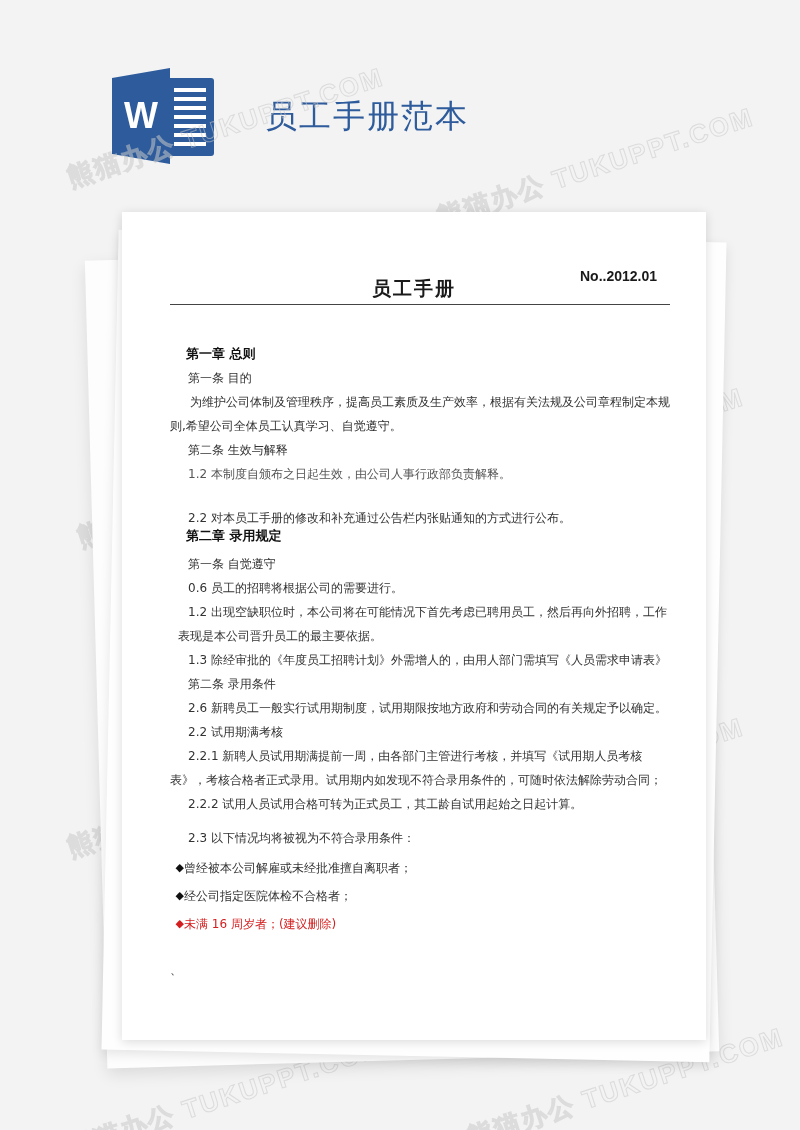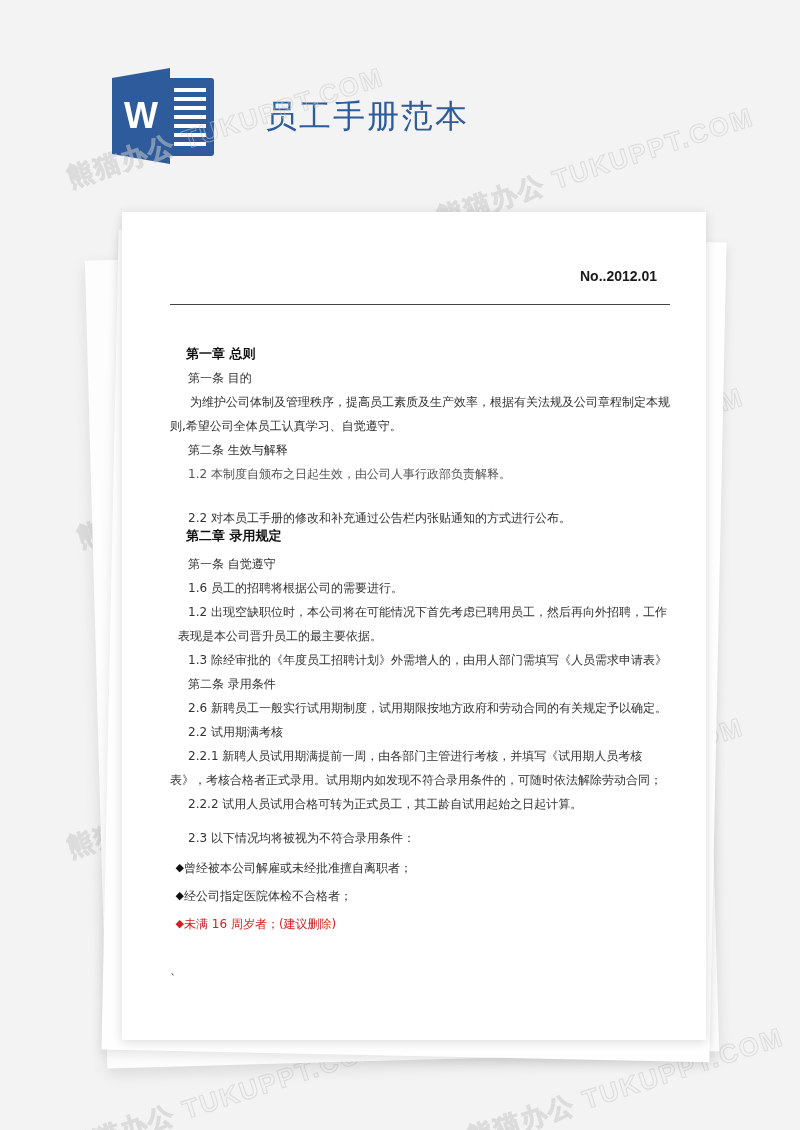--- a/index.html
+++ b/index.html
@@ -85,35 +85,36 @@
 <div class="watermark" style="left:70px;top:470px;">熊猫办公 TUKUPPT.COM</div>
 <div class="watermark" style="left:420px;top:760px;">熊猫办公 TUKUPPT.COM</div>
 <div class="watermark" style="left:60px;top:780px;">熊猫办公 TUKUPPT.COM</div>
 <div class="watermark" style="left:60px;top:1080px;">熊猫办公 TUKUPPT.COM</div>
 <div class="watermark" style="left:460px;top:1070px;">熊猫办公 TUKUPPT.COM</div>
 
 <div class="sheet-back2"></div>
 <div class="sheet-back1"></div>
 
 <div class="sheet">
+  <div class="doc-title-main">员工手册</div>
   <div class="doc-no">No..2012.01</div>
   <div class="rule"></div>
 
   <div class="body-text">
     <div class="line chapter" style="top: 24px; position: absolute; left: 0px;">第一章 总则</div>
     <div class="line article" style="top: 48px; position: absolute; left: 0px;">第一条 目的</div>
     <div class="line para-indent" style="top: 72px; position: absolute; left: 0px;">为维护公司体制及管理秩序，提高员工素质及生产效率，根据有关法规及公司章程制定本规</div>
     <div class="line cont" style="top: 96px; position: absolute; left: 0px;">则,希望公司全体员工认真学习、自觉遵守。</div>
     <div class="line article" style="top: 120px; position: absolute; left: 0px;">第二条 生效与解释</div>
     <div class="line article" style="top: 144px; color: rgb(85, 85, 85); position: absolute; left: 0px;">1.2  本制度自颁布之日起生效，由公司人事行政部负责解释。</div>
     <div class="line article" style="top: 168px; position: absolute; left: 0px; margin-top: 20px;">2.2 对本员工手册的修改和补充通过公告栏内张贴通知的方式进行公布。</div>
 
     <div class="line chapter" style="top: 206px; position: absolute; left: 0px;">第二章 录用规定</div>
     <div class="line article" style="top: 234px; position: absolute; left: 0px;">第一条 自觉遵守</div>
-    <div class="line article" style="top: 258px; position: absolute; left: 0px;">1.6 员工的招聘将根据公司的需要进行。</div>
+    <div class="line article" style="top: 258px; position: absolute; left: 0px;">0.6 员工的招聘将根据公司的需要进行。</div>
     <div class="line article" style="top: 282px; position: absolute; left: 0px;">1.2 出现空缺职位时，本公司将在可能情况下首先考虑已聘用员工，然后再向外招聘，工作</div>
     <div class="line cont" style="top: 306px; position: absolute; left: 8px;">表现是本公司晋升员工的最主要依据。</div>
     <div class="line article" style="top: 330px; position: absolute; left: 0px;">1.3 除经审批的《年度员工招聘计划》外需增人的，由用人部门需填写《人员需求申请表》</div>
     <div class="line article" style="top: 354px; position: absolute; left: 0px;">第二条 录用条件</div>
     <div class="line article" style="top: 378px; position: absolute; left: 0px;">2.6 新聘员工一般实行试用期制度，试用期限按地方政府和劳动合同的有关规定予以确定。</div>
     <div class="line article" style="top: 402px; position: absolute; left: 0px;">2.2 试用期满考核</div>
     <div class="line article" style="top: 426px; position: absolute; left: 0px;">2.2.1 新聘人员试用期满提前一周，由各部门主管进行考核，并填写《试用期人员考核</div>
     <div class="line cont" style="top: 450px; position: absolute; left: 0px;">表》，考核合格者正式录用。试用期内如发现不符合录用条件的，可随时依法解除劳动合同；</div>
     <div class="line article" style="top: 474px; position: absolute; left: 0px;">2.2.2 试用人员试用合格可转为正式员工，其工龄自试用起始之日起计算。</div>
     <div class="line article" style="top: 508px; position: absolute; left: 0px;">2.3 以下情况均将被视为不符合录用条件：</div>

